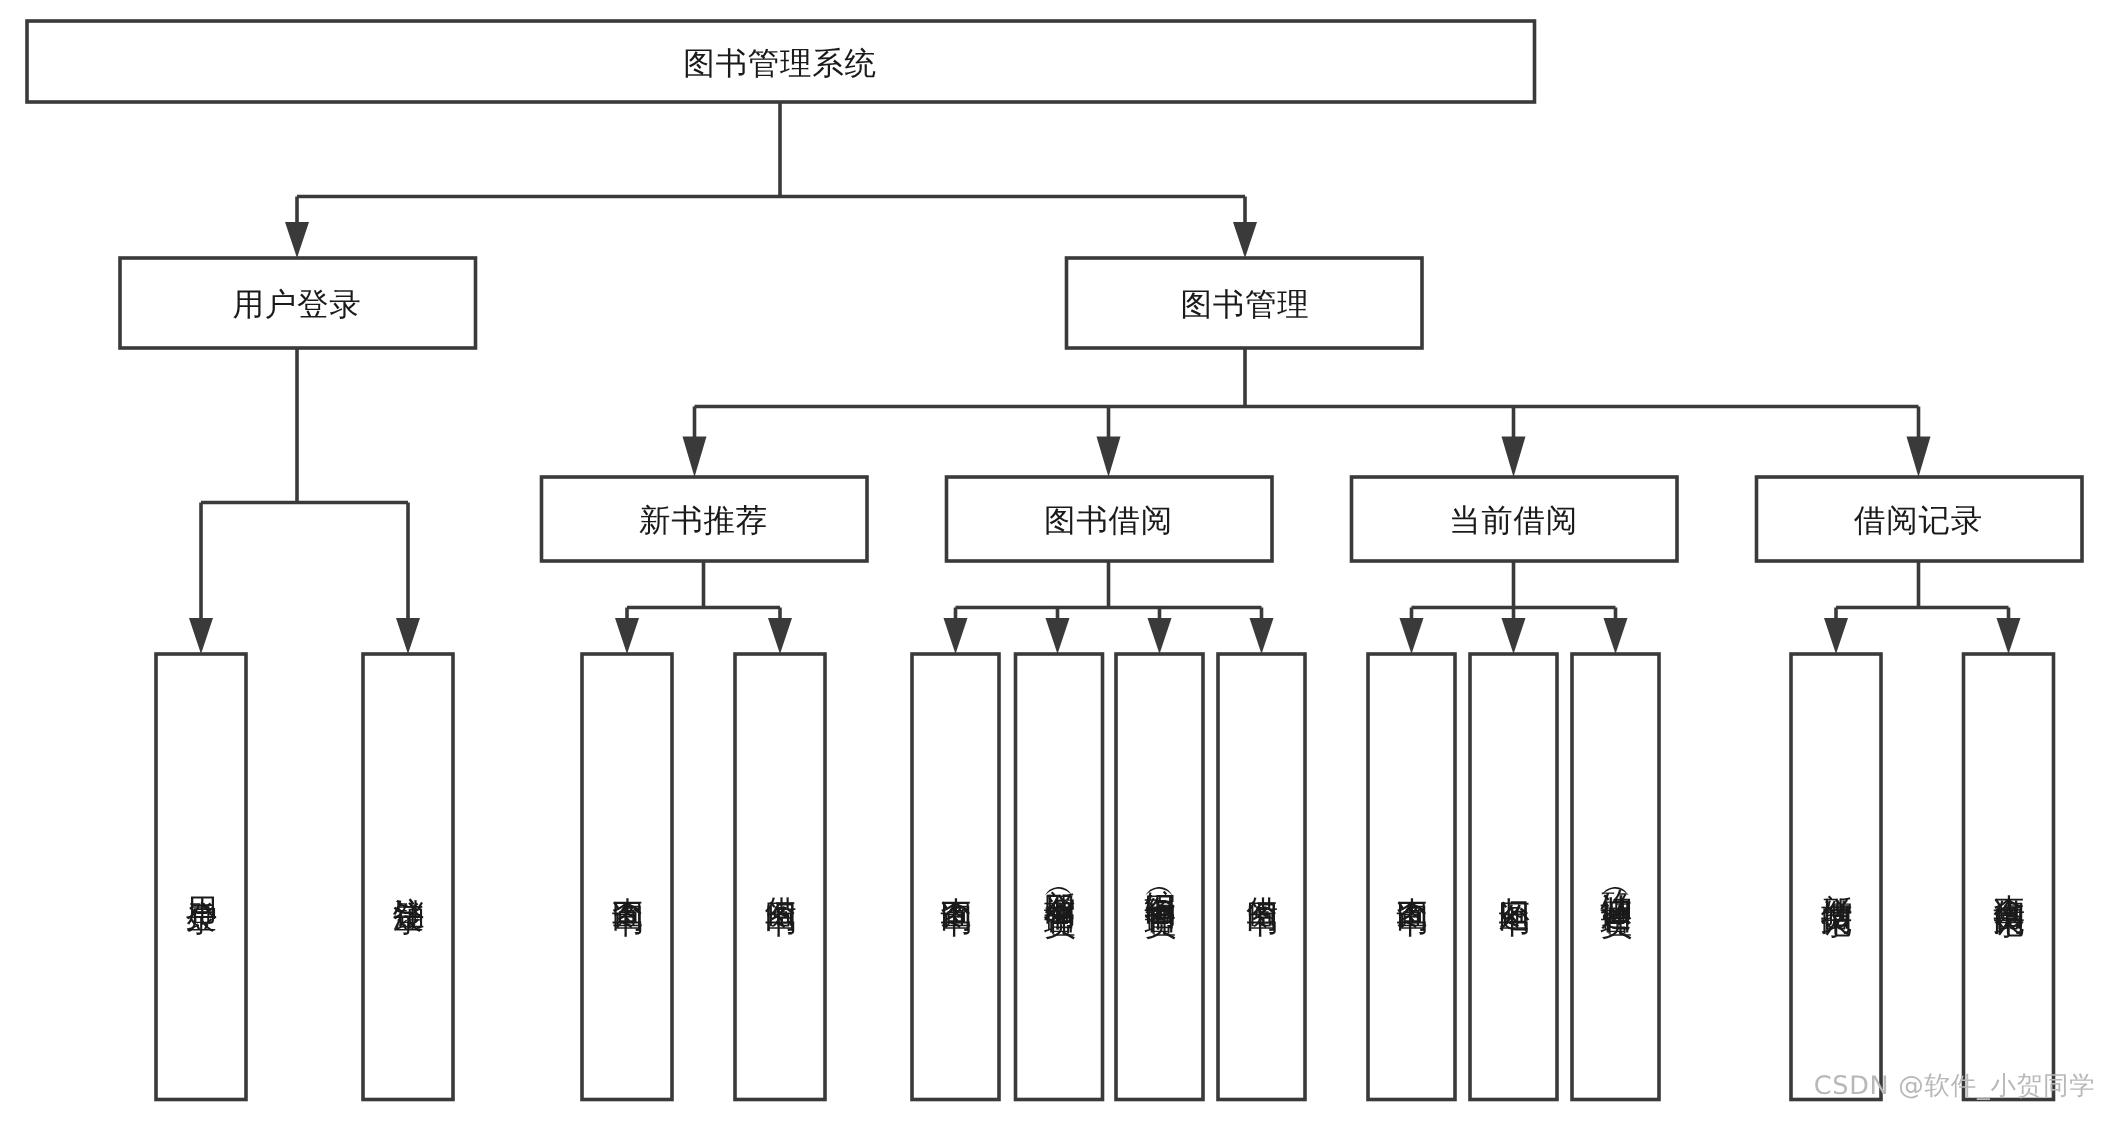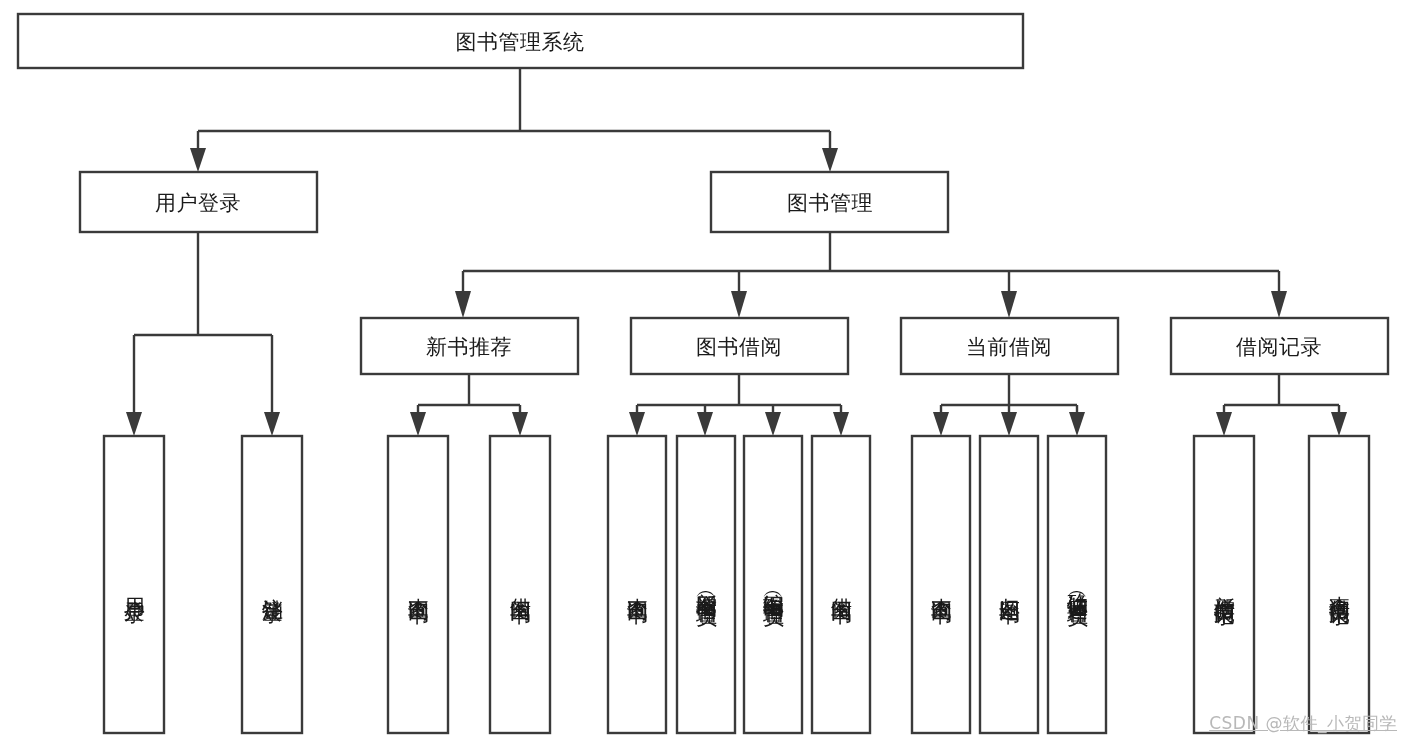--- a/index.html
+++ b/index.html
@@ -68,21 +68,20 @@
   }
   .watermark {
     position: absolute;
     right: 8px;
     bottom: 4px;
     font-family: "DejaVu Sans", "Liberation Sans", sans-serif;
     font-size: 17px;
     color: #b8b8b8;
     white-space: nowrap;
     letter-spacing: 0.5px;
-    text-decoration: underline;
   }
 </style>
 </head>
 <body>
 
 <div id="diagram-root">
 
   <svg class="tree-canvas" viewBox="0 0 1405 747" xmlns="http://www.w3.org/2000/svg">
 
     <g>

